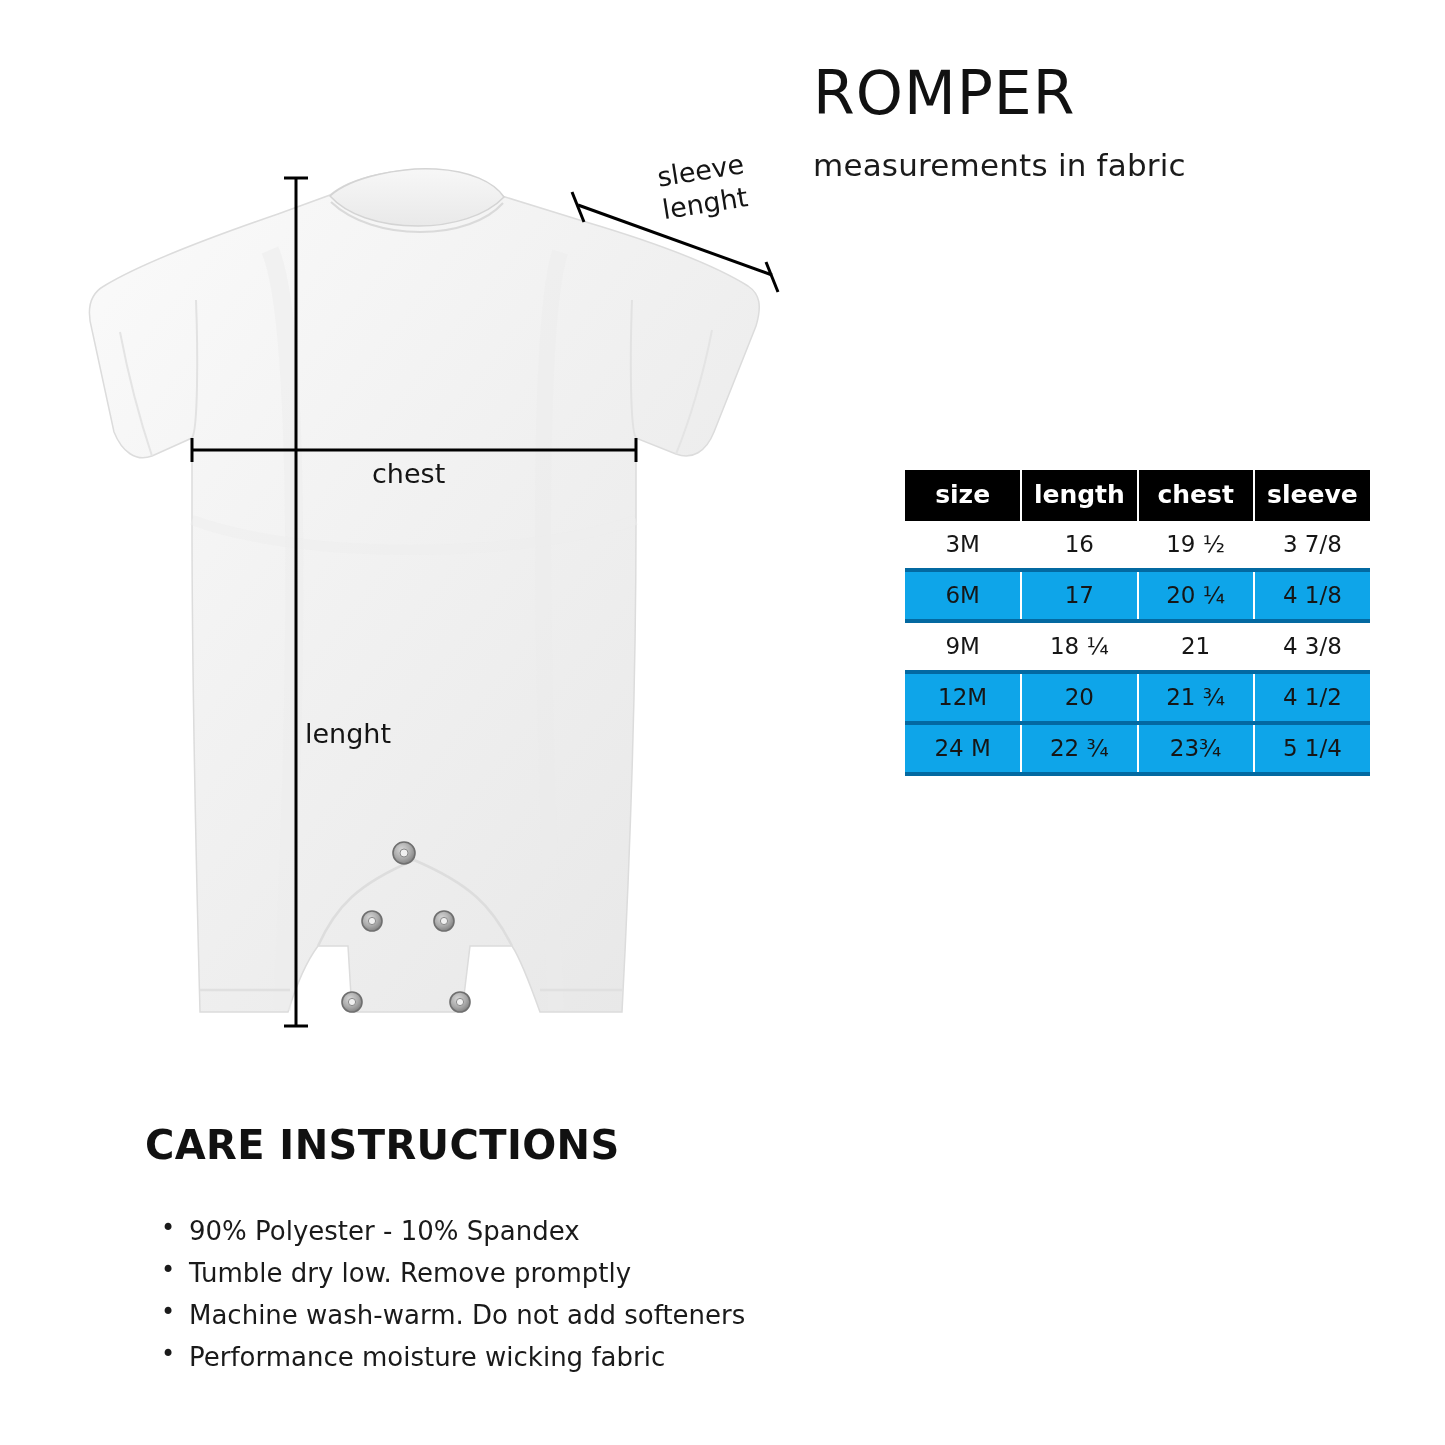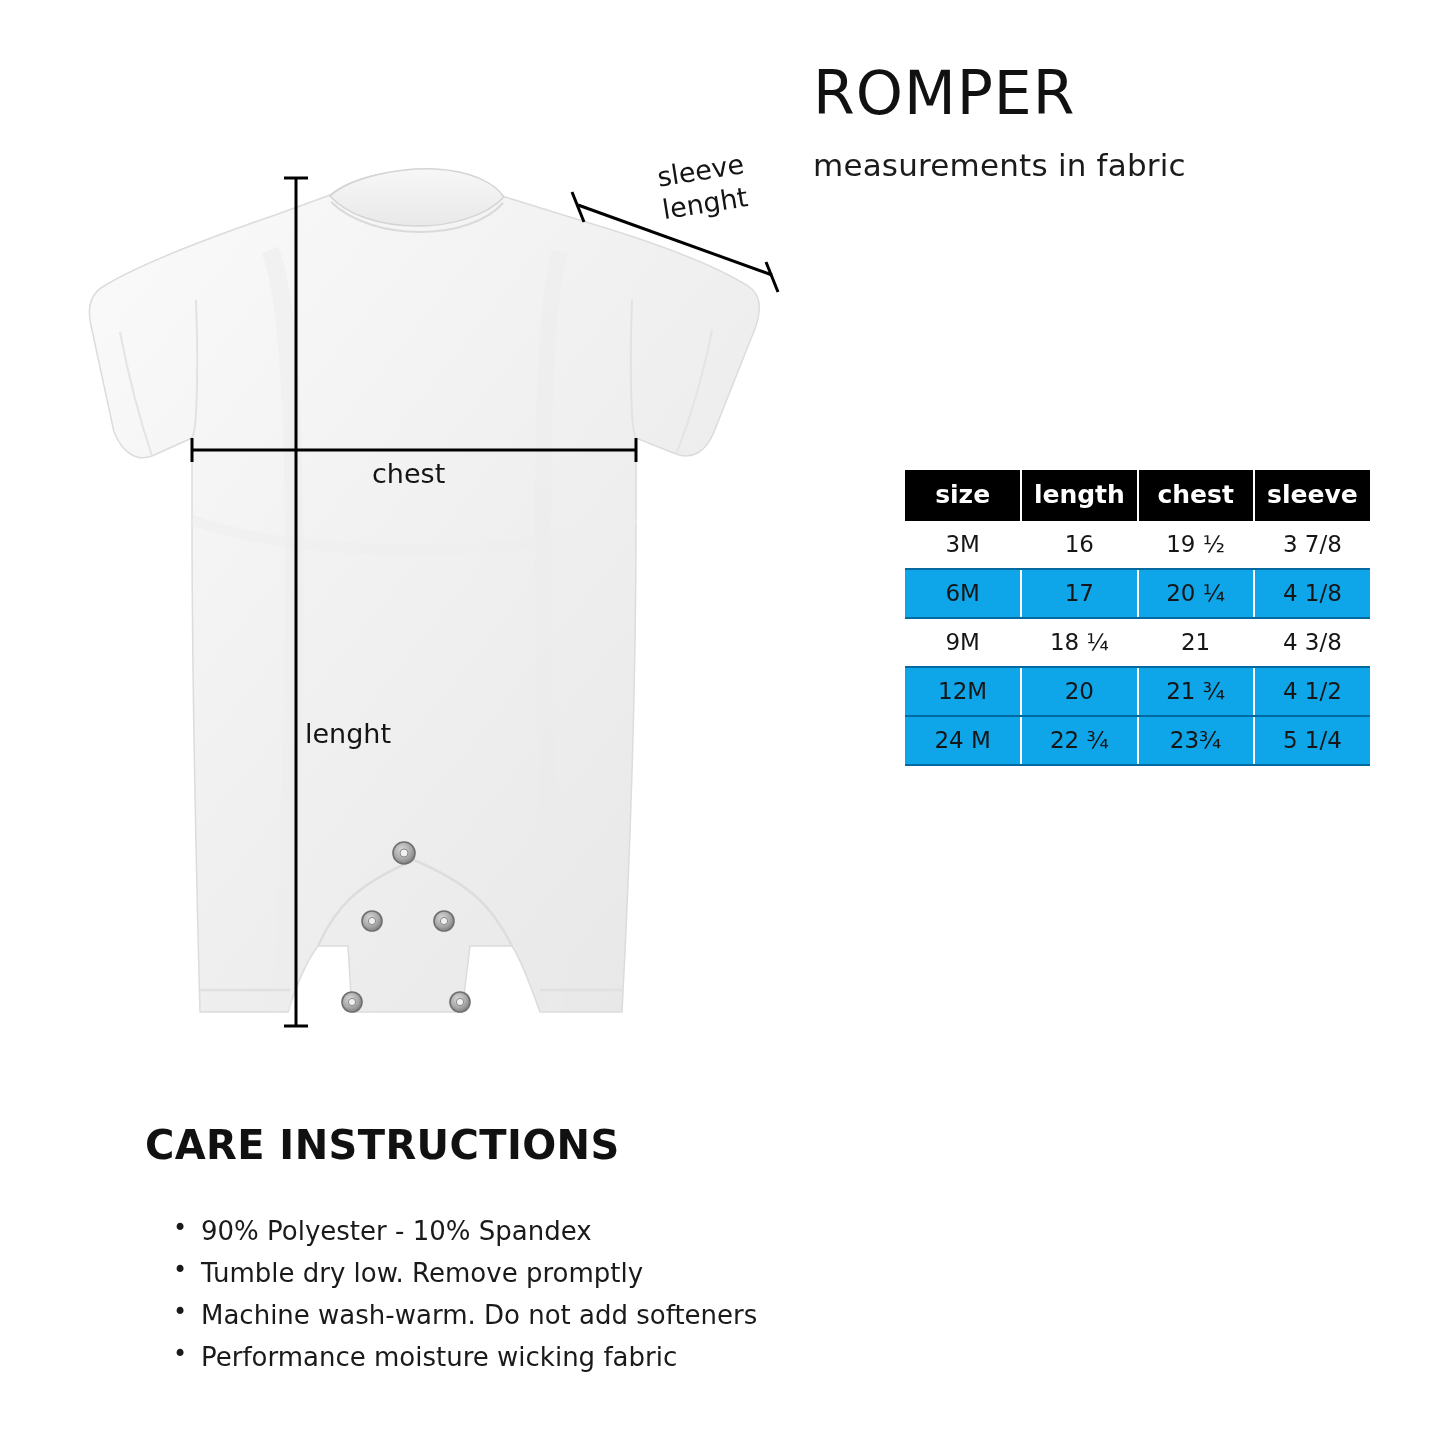--- a/index.html
+++ b/index.html
@@ -60,21 +60,21 @@
     text-align: center;
     border-right: 2px solid #ffffff;
   }
   table.size-table th:last-child { border-right: none; }
   table.size-table td {
     font-size: 23px;
     text-align: center;
     padding: 10px 0 11px 0;
     color: #161616;
     border-right: 2px solid #ffffff;
-    border-bottom: 2px solid #0369a1;
+    border-bottom: 4px solid #0369a1;
   }
   table.size-table td:last-child { border-right: none; }
   table.size-table tr.row-light td { background: #ffffff; }
   table.size-table tr.row-dark  td { background: #0ea5e9; }
 
   
   .care-block {
     position: absolute;
     left: 145px;
     top: 1122px;
@@ -82,21 +82,21 @@
   }
   .care-title {
     font-size: 40px;
     font-weight: 700;
     letter-spacing: 0.4px;
     color: #111;
     margin-bottom: 42px;
   }
   .care-list {
     list-style: none;
-    margin: 16px;
+    margin: 4px;
     padding: 0;
   }
   .care-list li {
     font-size: 26px;
     line-height: 1.62;
     color: #1a1a1a;
     position: relative;
     padding-left: 40px;
   }
   .care-list li:before {

